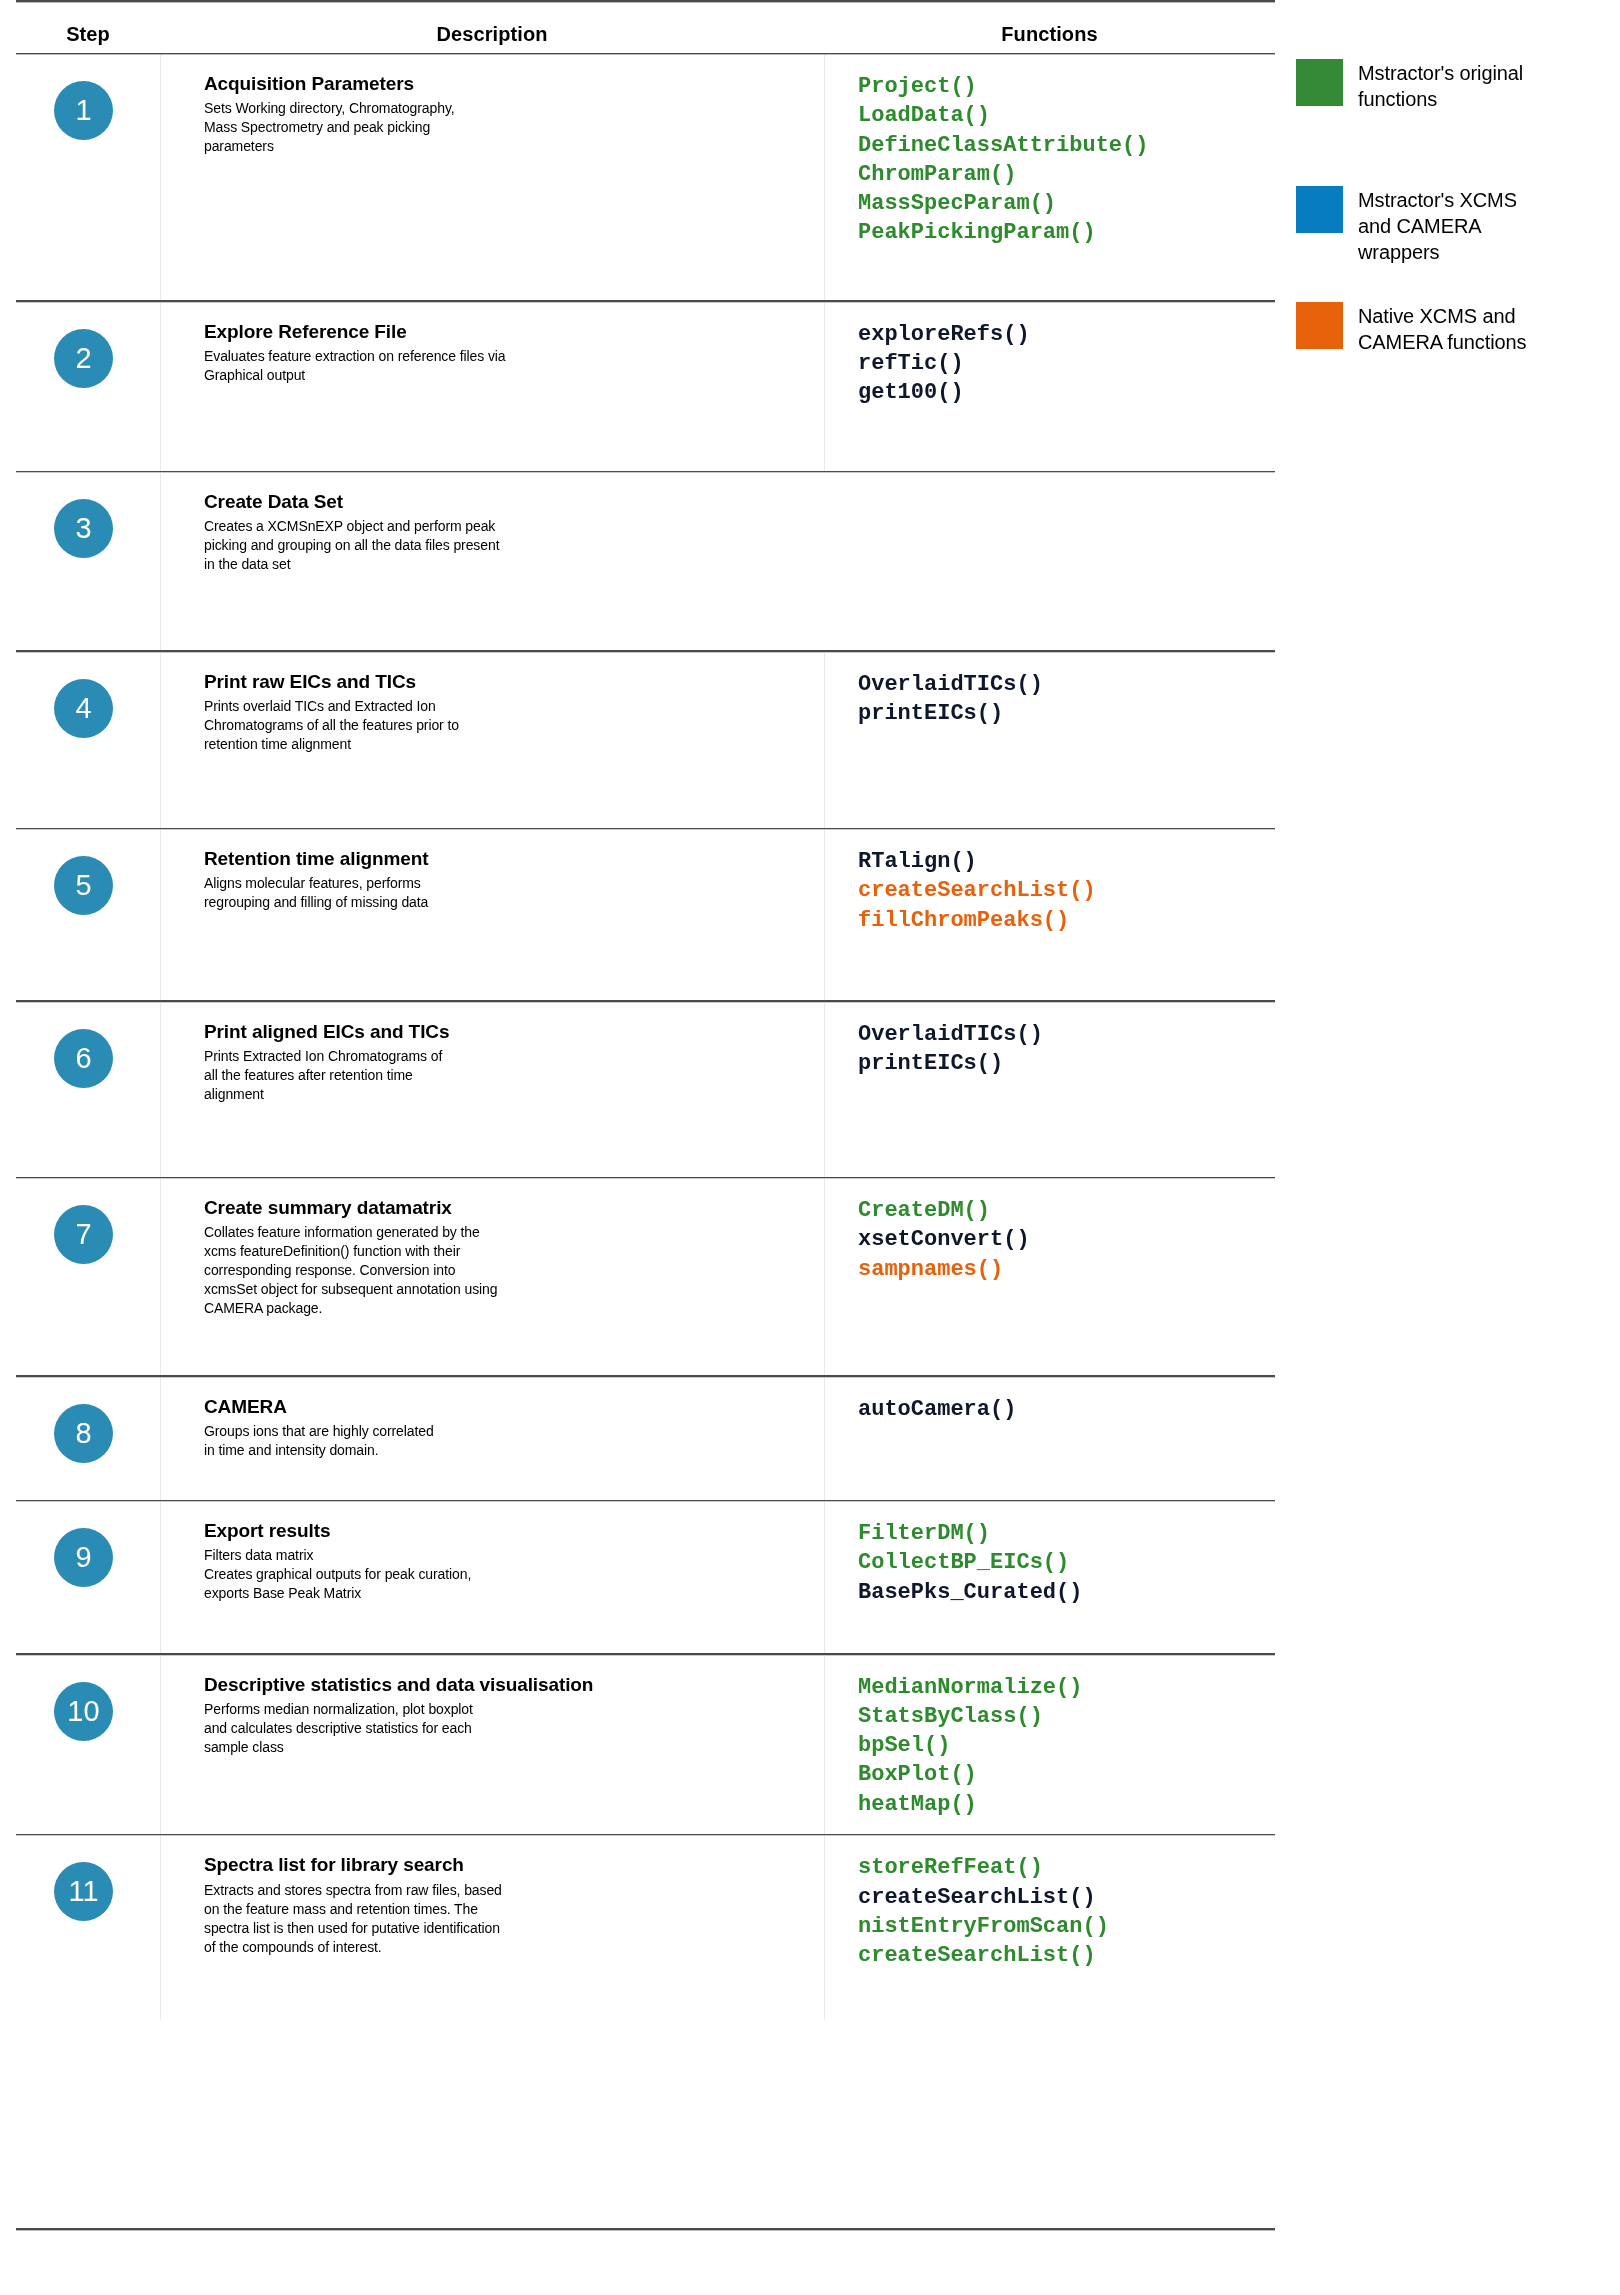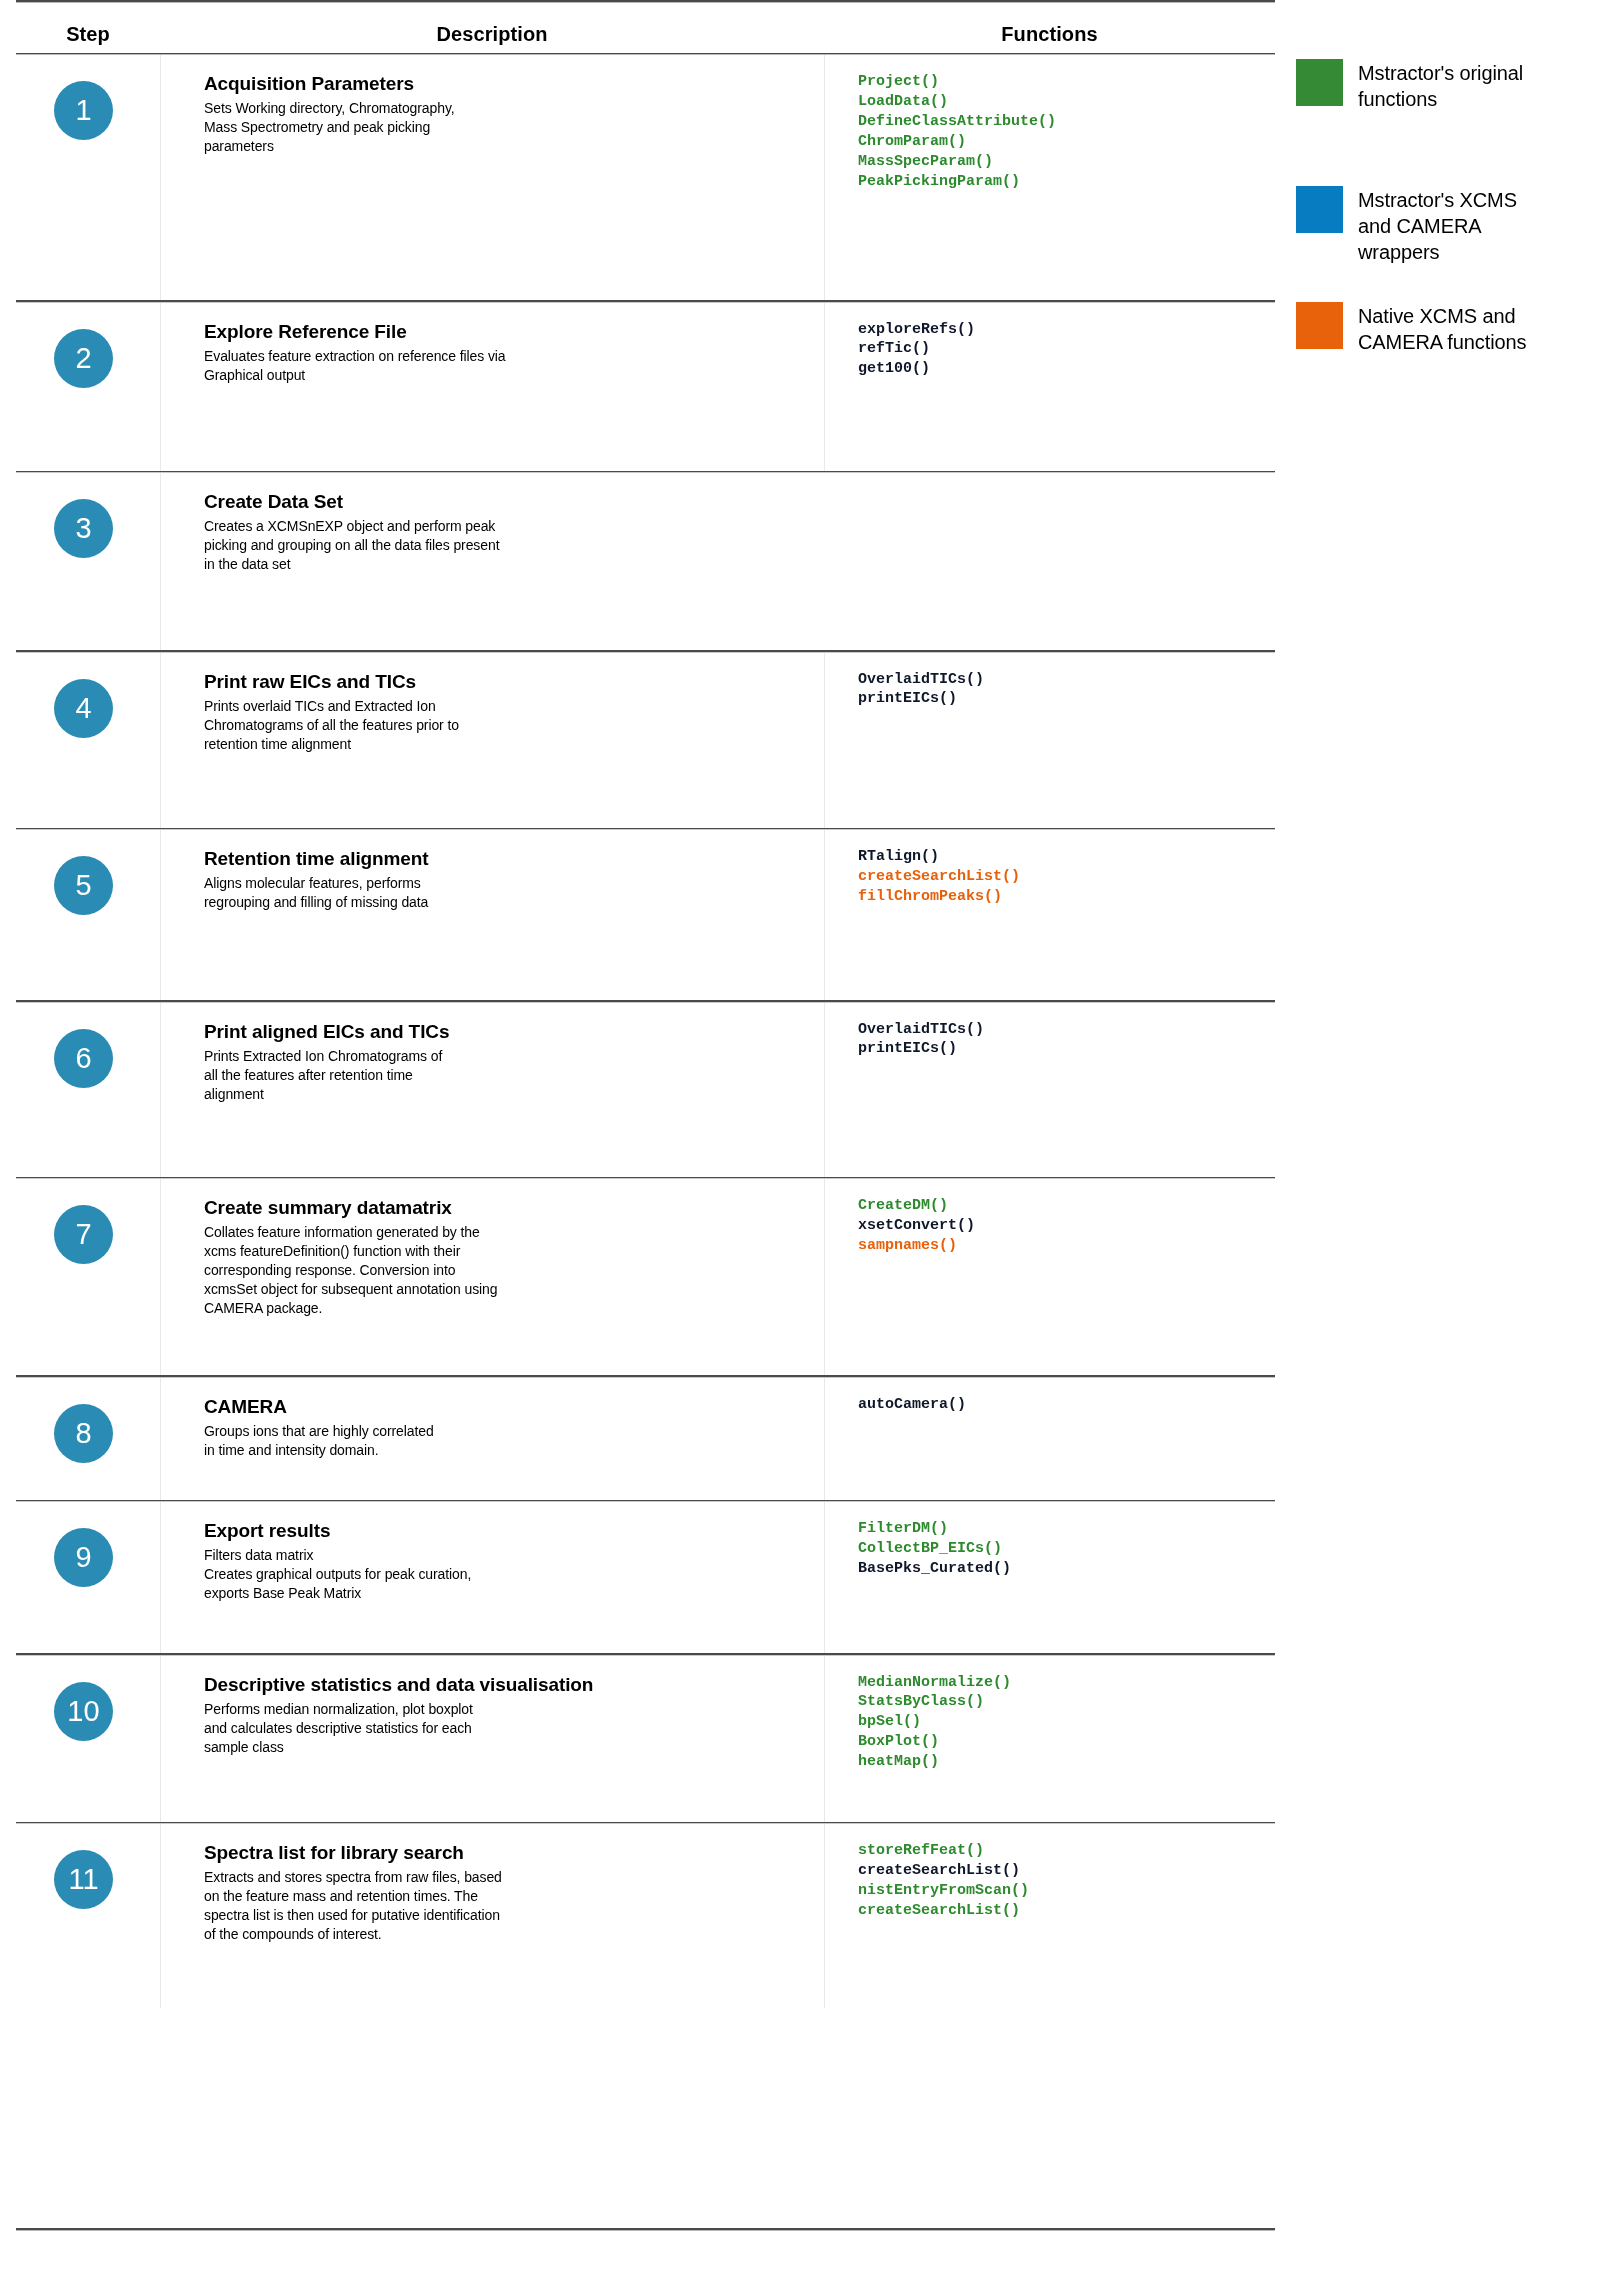--- a/index.html
+++ b/index.html
@@ -119,21 +119,21 @@
   }
 
   .func-list {
     margin: 0;
     padding: 0;
     list-style: none;
   }
   .func-item {
     font-family: "Liberation Mono", "DejaVu Sans Mono", monospace;
     font-weight: bold;
-    font-size: 15px;
+    font-size: 22px;
     line-height: 1.33;
     white-space: pre;
   }
   .fn-green  { color: #2d8a2d; }
   .fn-blue   { color: #0f172a; }
   .fn-orange { color: #e8610a; }
 
   
   .legend {
     position: absolute;

